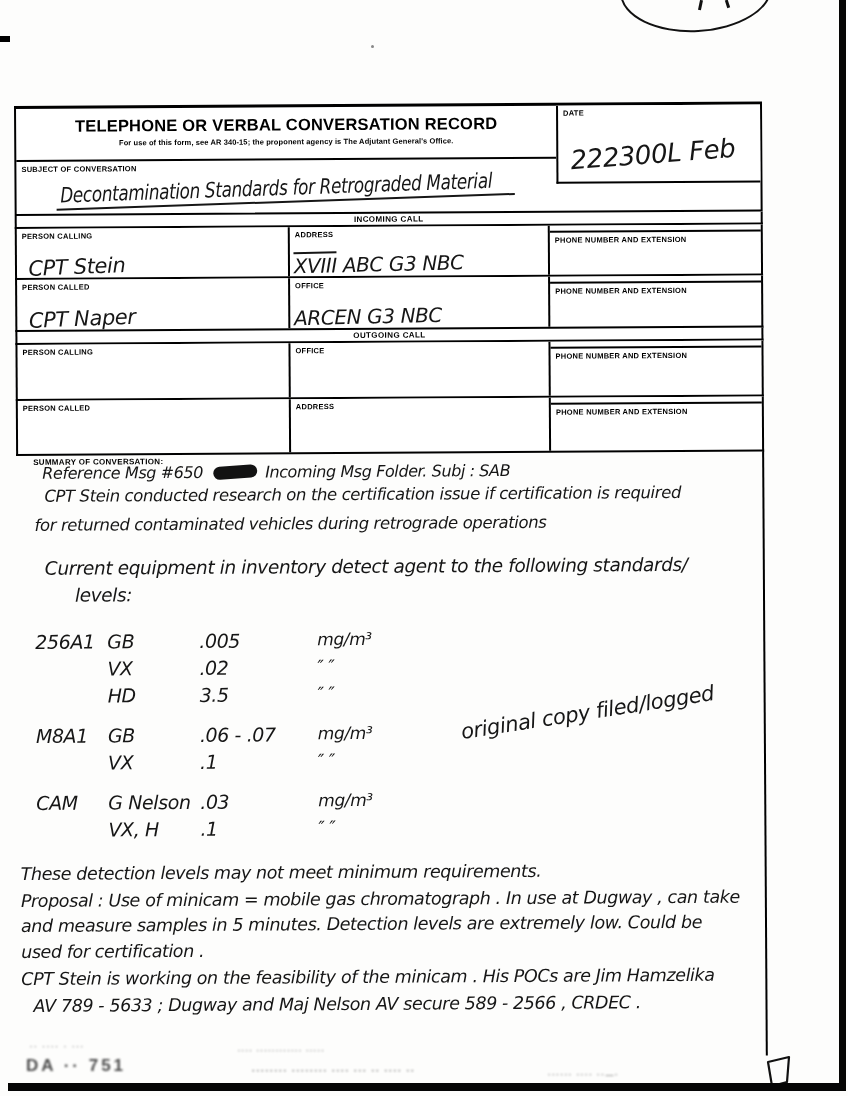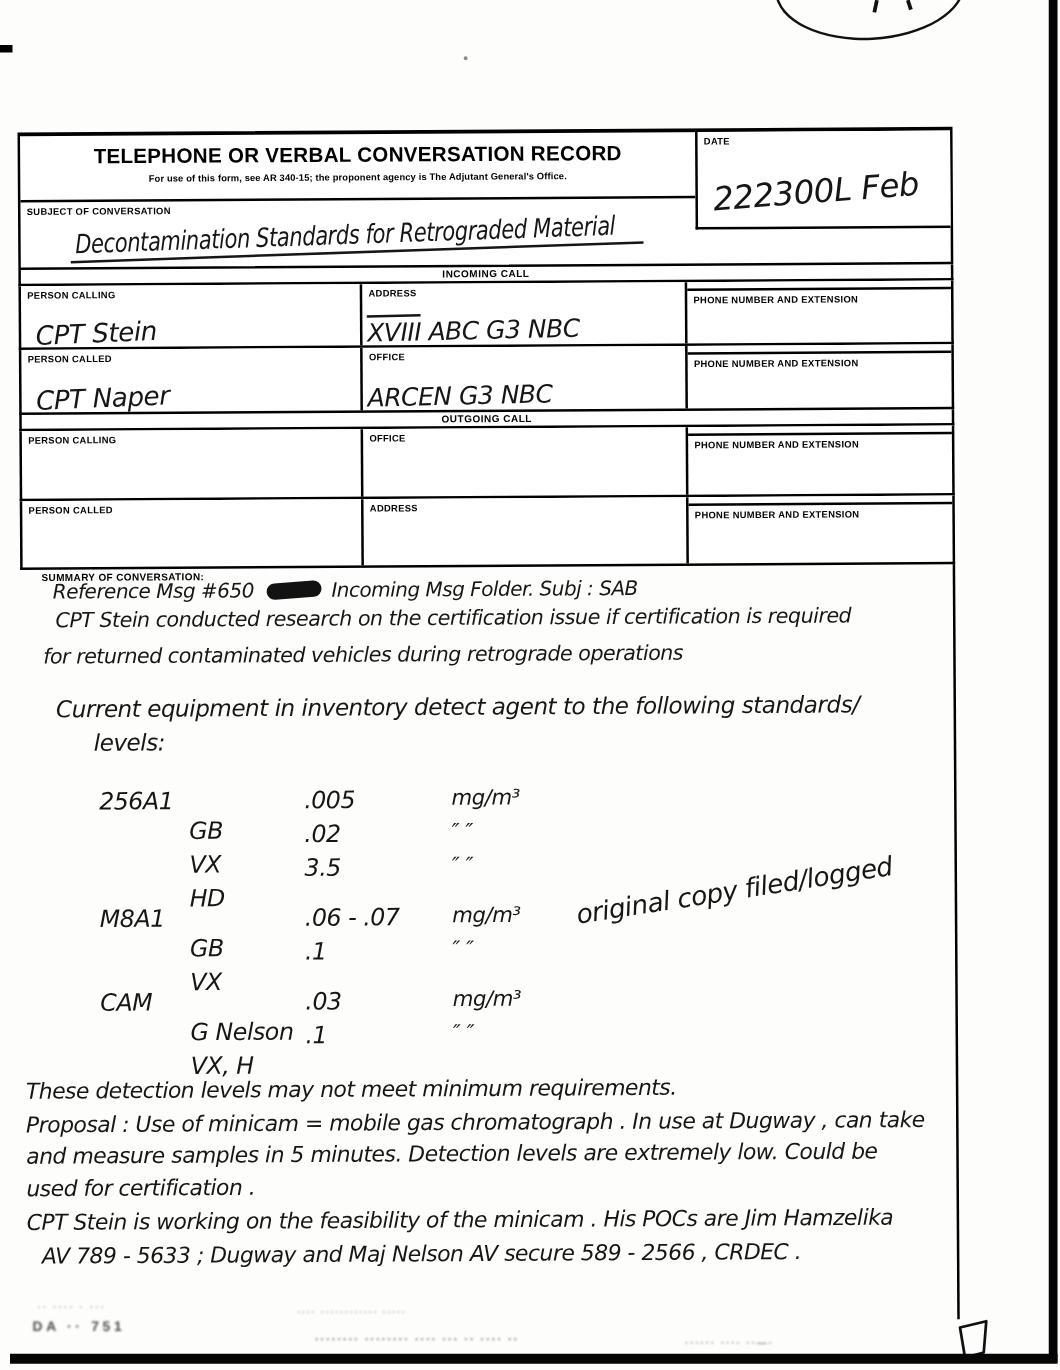--- a/index.html
+++ b/index.html
@@ -77,39 +77,39 @@
   .l1 { font-size:16px; margin:2px 0 0 26px; }
   .l2 { font-size:16.5px; margin:7px 0 0 28px; }
   .l3 { font-size:16.5px; margin:12px 0 0 18px; }
   .l4 { font-size:18.5px; margin:26px 0 0 28px; }
   .l5 { font-size:18.5px; margin:8px 0 0 58px; }
   .scribble { display:inline-block; width:44px; height:13px; background:#121212; border-radius:7px; margin:0 8px -1px 10px; transform:rotate(-4deg); }
 
   .det-table { margin:26px 0 0 18px; font-size:19px; }
   .det-row { display:flex; height:27px; align-items:flex-start; }
   .gap-top { margin-top:13px; }
-  .dt-device { width:72px;margin-left:44px; }
-  .dt-agent { width:92px;margin-top:24px; }
+  .dt-device { width:72px; }
+  .dt-agent { width:92px; }
   .dt-value { width:118px; }
   .dt-unit { width:110px; font-size:17px; }
 
   .diag-note { position:absolute; left:442px; top:248px; font-size:21px; transform:rotate(-8.5deg); }
 
   .p2 { font-size:17.5px; margin-left:2px; }
   .p2a { margin-top:20px; }
   .p2b { margin-top:9px; }
   .p2c { margin-top:8px; }
   .p2d { margin-top:8px; }
   .p3a { margin-top:10px; }
   .p3b { margin-top:9px; margin-left:14px !important; }
 
   
   .smudge { position:absolute; color:#2b2b2b; filter:blur(0.8px); font-weight:700; }
   .footer-top-left { left:30px; top:1043px; font-size:7px; opacity:0.55; letter-spacing:2px; }
-  .footer-left { left:26px; top:1056px; font-size:11px; opacity:0.85; letter-spacing:3px; }
+  .footer-left { left:26px; top:1056px; font-size:17px; opacity:0.85; letter-spacing:3px; }
   .footer-top-center { left:238px; top:1047px; font-size:7px; opacity:0.6; letter-spacing:1.5px; }
   .footer-center { left:252px; top:1066px; font-size:9px; opacity:0.8; letter-spacing:1.5px; }
   .footer-right { left:548px; top:1070px; font-size:8px; opacity:0.6; letter-spacing:1.5px; }
 </style>
 </head>
 <body>
 
 <div class="top-ellipse"></div>
 <div class="ellipse-stroke-a"></div>
 <div class="ellipse-stroke-b"></div>

